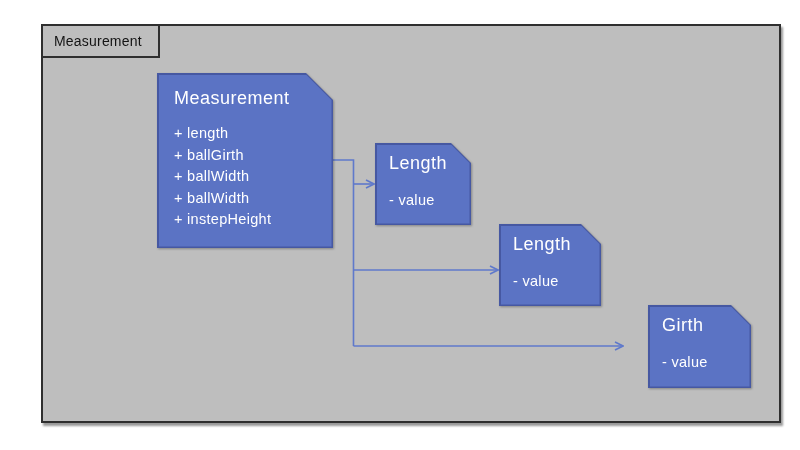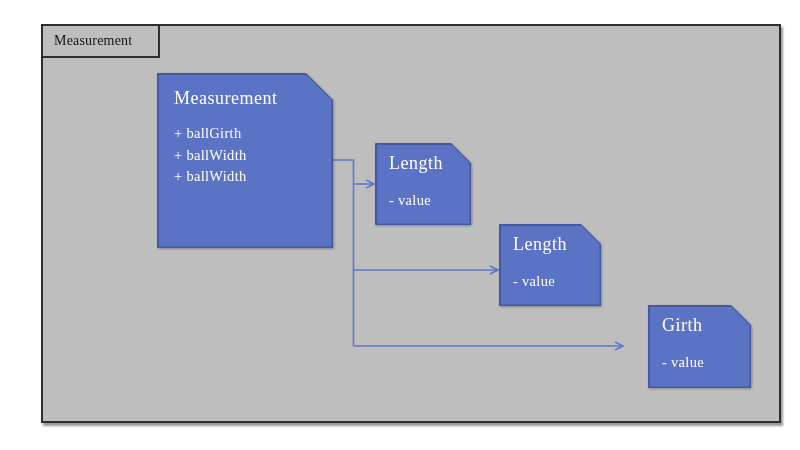--- a/index.html
+++ b/index.html
@@ -12,21 +12,21 @@
     --frame-text: #141414;
     --page-bg: #FFFFFF;
   }
   * { margin: 0; padding: 0; box-sizing: border-box; }
   html, body {
     width: 800px; height: 450px;
     background: var(--page-bg);
     overflow: hidden;
     font-family: "Liberation Sans", "DejaVu Sans", sans-serif;
   }
-  .stage { position: relative; width: 800px; height: 450px; font-family: Liberation Serif, serif; }
+  .stage { position: relative; width: 800px; height: 450px; }
 
   
   .frame {
     position: absolute;
     left: 41px; top: 24px;
     width: 740px; height: 399px;
     background: var(--canvas-bg);
     border: 2px solid var(--frame-border);
     box-shadow: 2px 3px 2px rgba(0,0,0,0.40);
   }
@@ -130,23 +130,25 @@
     <path class="connector-path" d="M353.5,270 L498,270" marker-end="url(#arrow)"></path>
     <path class="connector-path" d="M353.5,346 L623,346" marker-end="url(#arrow)"></path>
   </svg>
 
   <div class="note node-measurement">
     <div class="note-border"></div>
     <div class="note-fill"></div>
     <div class="note-content">
       <div class="note-title">Measurement</div>
       <div class="note-attrs">
+        <div>+ length</div>
         <div>+ ballGirth</div>
         <div>+ ballWidth</div>
         <div>+ ballWidth</div>
+        <div>+ instepHeight</div>
       </div>
     </div>
   </div>
 
   <div class="note node-small node-length">
     <div class="note-border"></div>
     <div class="note-fill"></div>
     <div class="note-content">
       <div class="note-title">Length</div>
       <div class="note-attrs">

